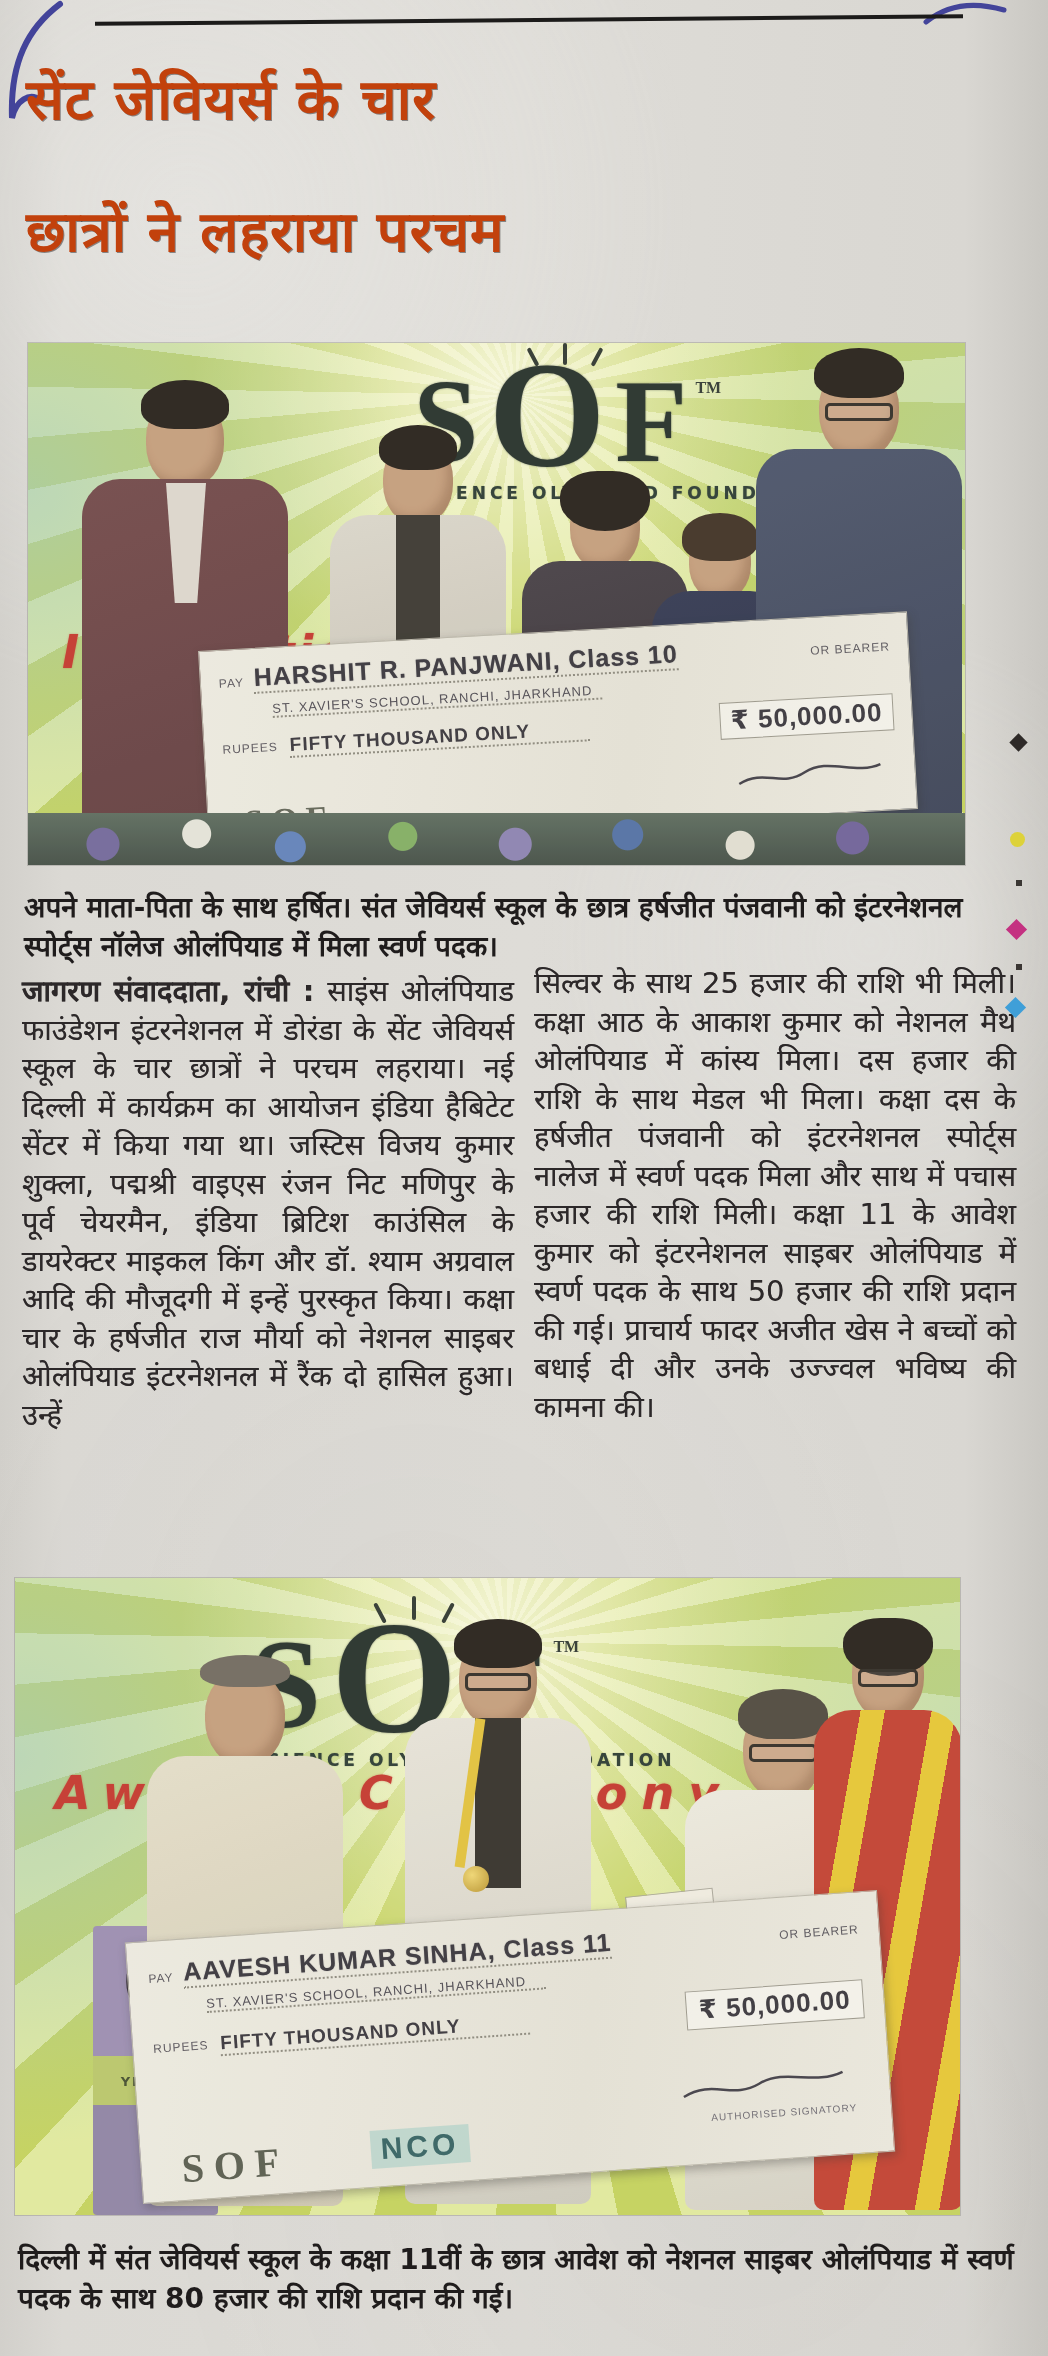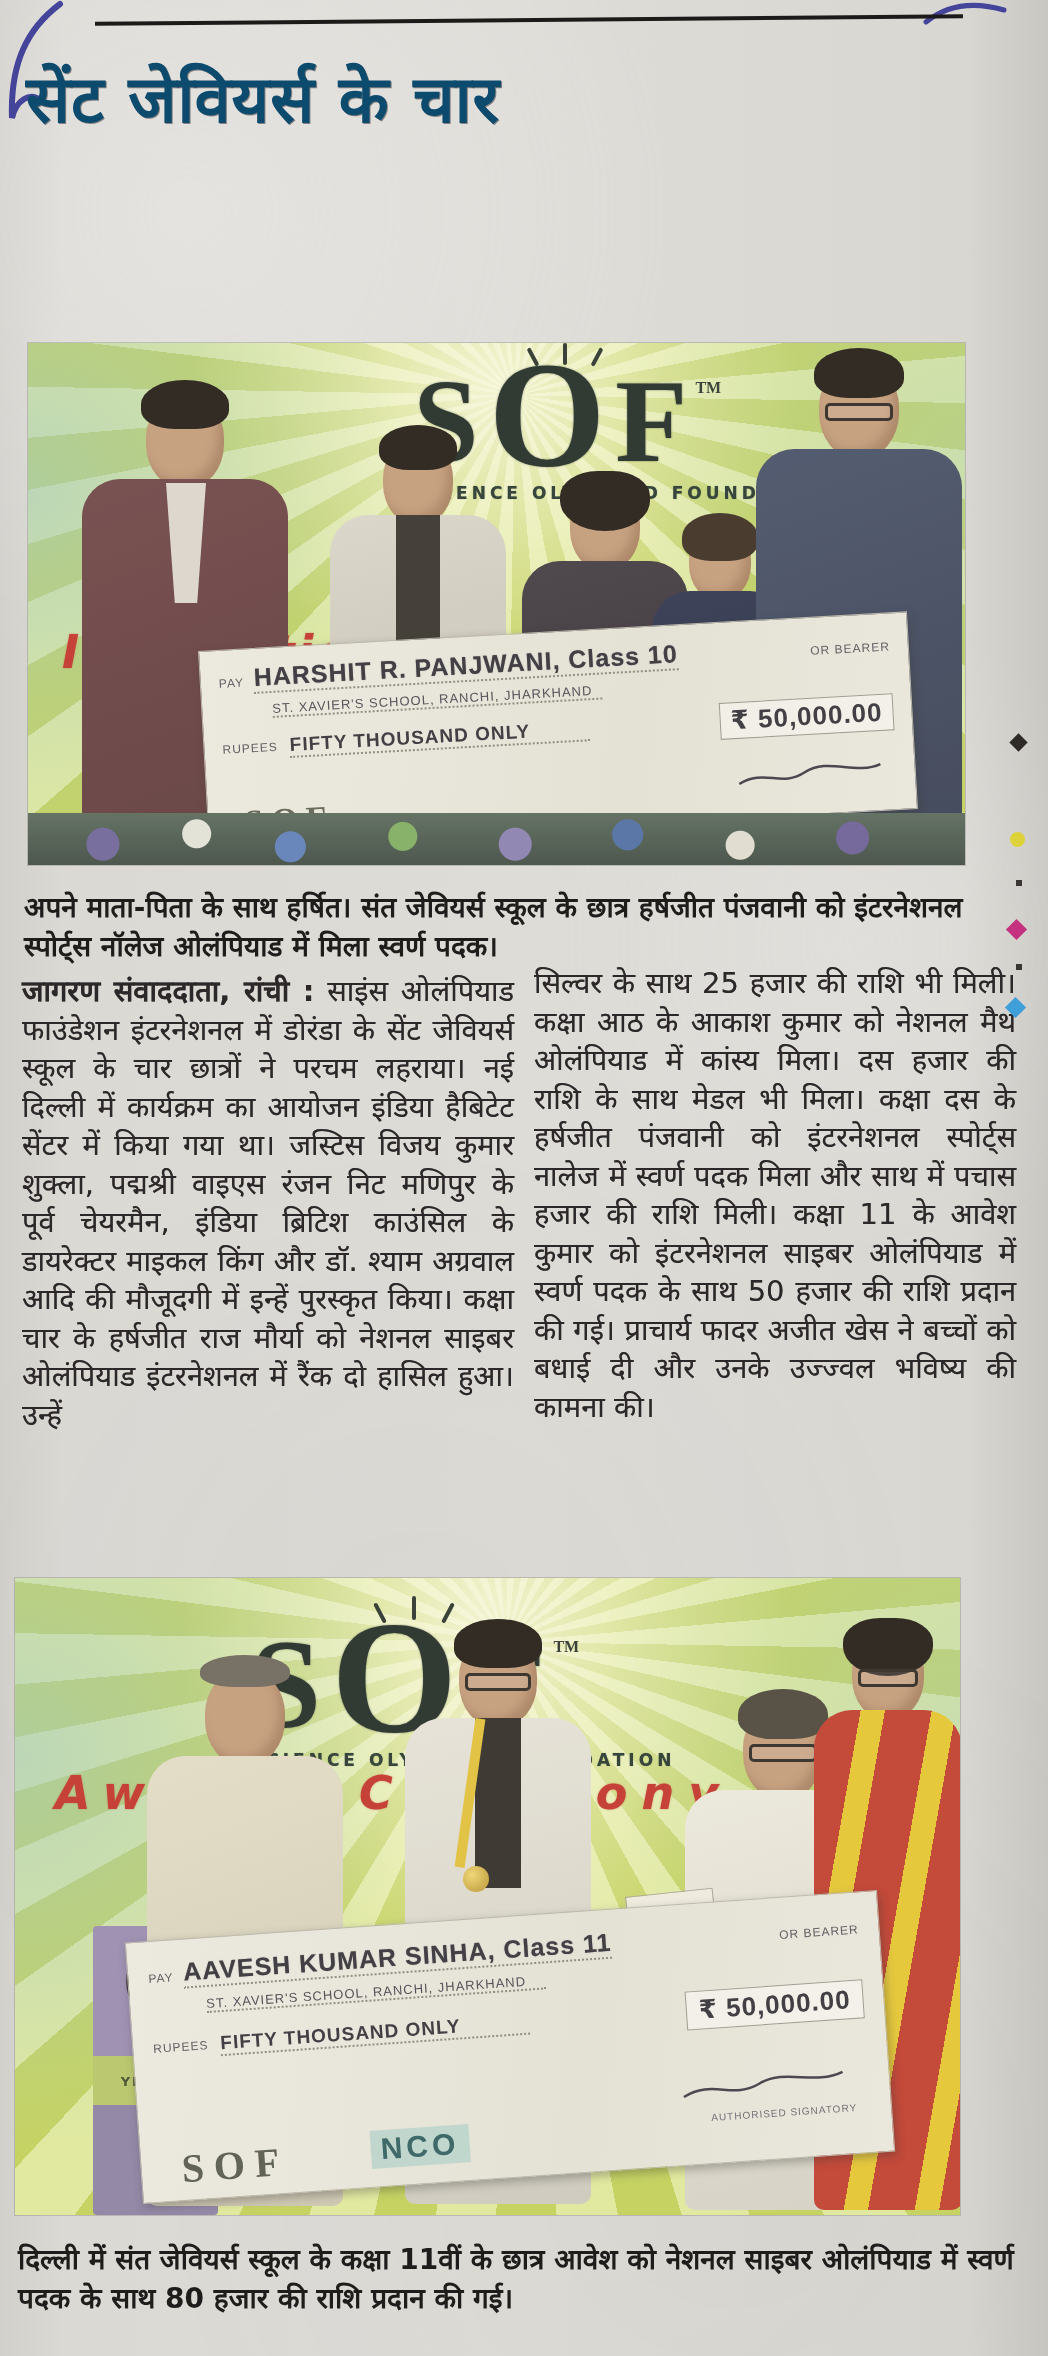--- a/index.html
+++ b/index.html
@@ -9,22 +9,22 @@
          linear-gradient(90deg, #d2d0cb 0%, #dbd9d4 6%, #dedcd7 50%, #d9d7d2 92%, #c9c7c2 100%),
          #dad8d3;}
   .grain{position:absolute;inset:0;pointer-events:none;opacity:.5;
          background:
           radial-gradient(circle at 18% 9%, rgba(255,255,255,.5), transparent 22%),
           radial-gradient(circle at 83% 40%, rgba(255,255,255,.35), transparent 20%),
           radial-gradient(circle at 40% 70%, rgba(120,115,110,.08), transparent 30%),
           radial-gradient(circle at 70% 92%, rgba(120,115,110,.09), transparent 26%);}
   .abs{position:absolute;}
   
-  .headline{left:26px;top:34px;width:990px;color:#0c4a6e;
-            font-weight:bold;font-size:65px;line-height:132px;
+  .headline{left:26px;top:34px;width:990px;color:#c2410c;
+            font-weight:bold;font-size:56px;line-height:132px;
             text-shadow:1px 1px 0 rgba(59,53,54,.55);letter-spacing:1px;}
   .toprule{left:95px;top:18px;width:868px;height:4px;background:#1c1b1a;transform:rotate(-.5deg);}
   
   .photo{overflow:hidden;box-shadow:0 0 0 1px rgba(90,88,84,.25);
          background:
           radial-gradient(circle at 0% 28%, rgba(150,200,205,.55), transparent 38%),
           radial-gradient(circle at 100% 22%, rgba(160,205,195,.40), transparent 34%),
           radial-gradient(ellipse at 50% 8%, rgba(255,255,238,.85) 0%, rgba(255,255,238,0) 46%),
           repeating-conic-gradient(from 175deg at 52% 10%, #c4d45c 0 6deg, #e3eda0 6deg 12deg);}
   .photo::after{content:"";position:absolute;inset:0;background:rgba(215,210,170,.10);pointer-events:none;}
@@ -75,20 +75,21 @@
 <svg class="pen" style="left:0;top:0;" width="120" height="140" viewBox="0 0 120 140">
   <path d="M60 4 C 28 28, 10 62, 12 118 C 16 100, 30 92, 40 100" stroke="#43449a" stroke-width="6" fill="none" stroke-linecap="round"></path>
 </svg>
 <svg class="pen" style="left:920px;top:0;" width="90" height="30" viewBox="0 0 90 30">
   <path d="M6 22 C 28 4, 56 2, 84 10" stroke="#43449a" stroke-width="5" fill="none" stroke-linecap="round"></path>
 </svg>
 <div class="abs toprule"></div>
 
 <div class="abs headline">
   <div>सेंट जेवियर्स के चार</div>
+  <div>छात्रों ने लहराया परचम</div>
 </div>
 
 <div class="abs photo" style="left:28px;top:343px;width:937px;height:522px;">
 
   <div class="abs" style="left:385px;top:6px;">
     <div class="ray" style="left:118px;top:-2px;height:20px;transform:rotate(-28deg);"></div>
     <div class="ray" style="left:150px;top:-6px;height:22px;"></div>
     <div class="ray" style="left:182px;top:-2px;height:20px;transform:rotate(28deg);"></div>
     <div class="sof">
       <span class="ltr" style="font-size:118px;line-height:118px;">S</span>

